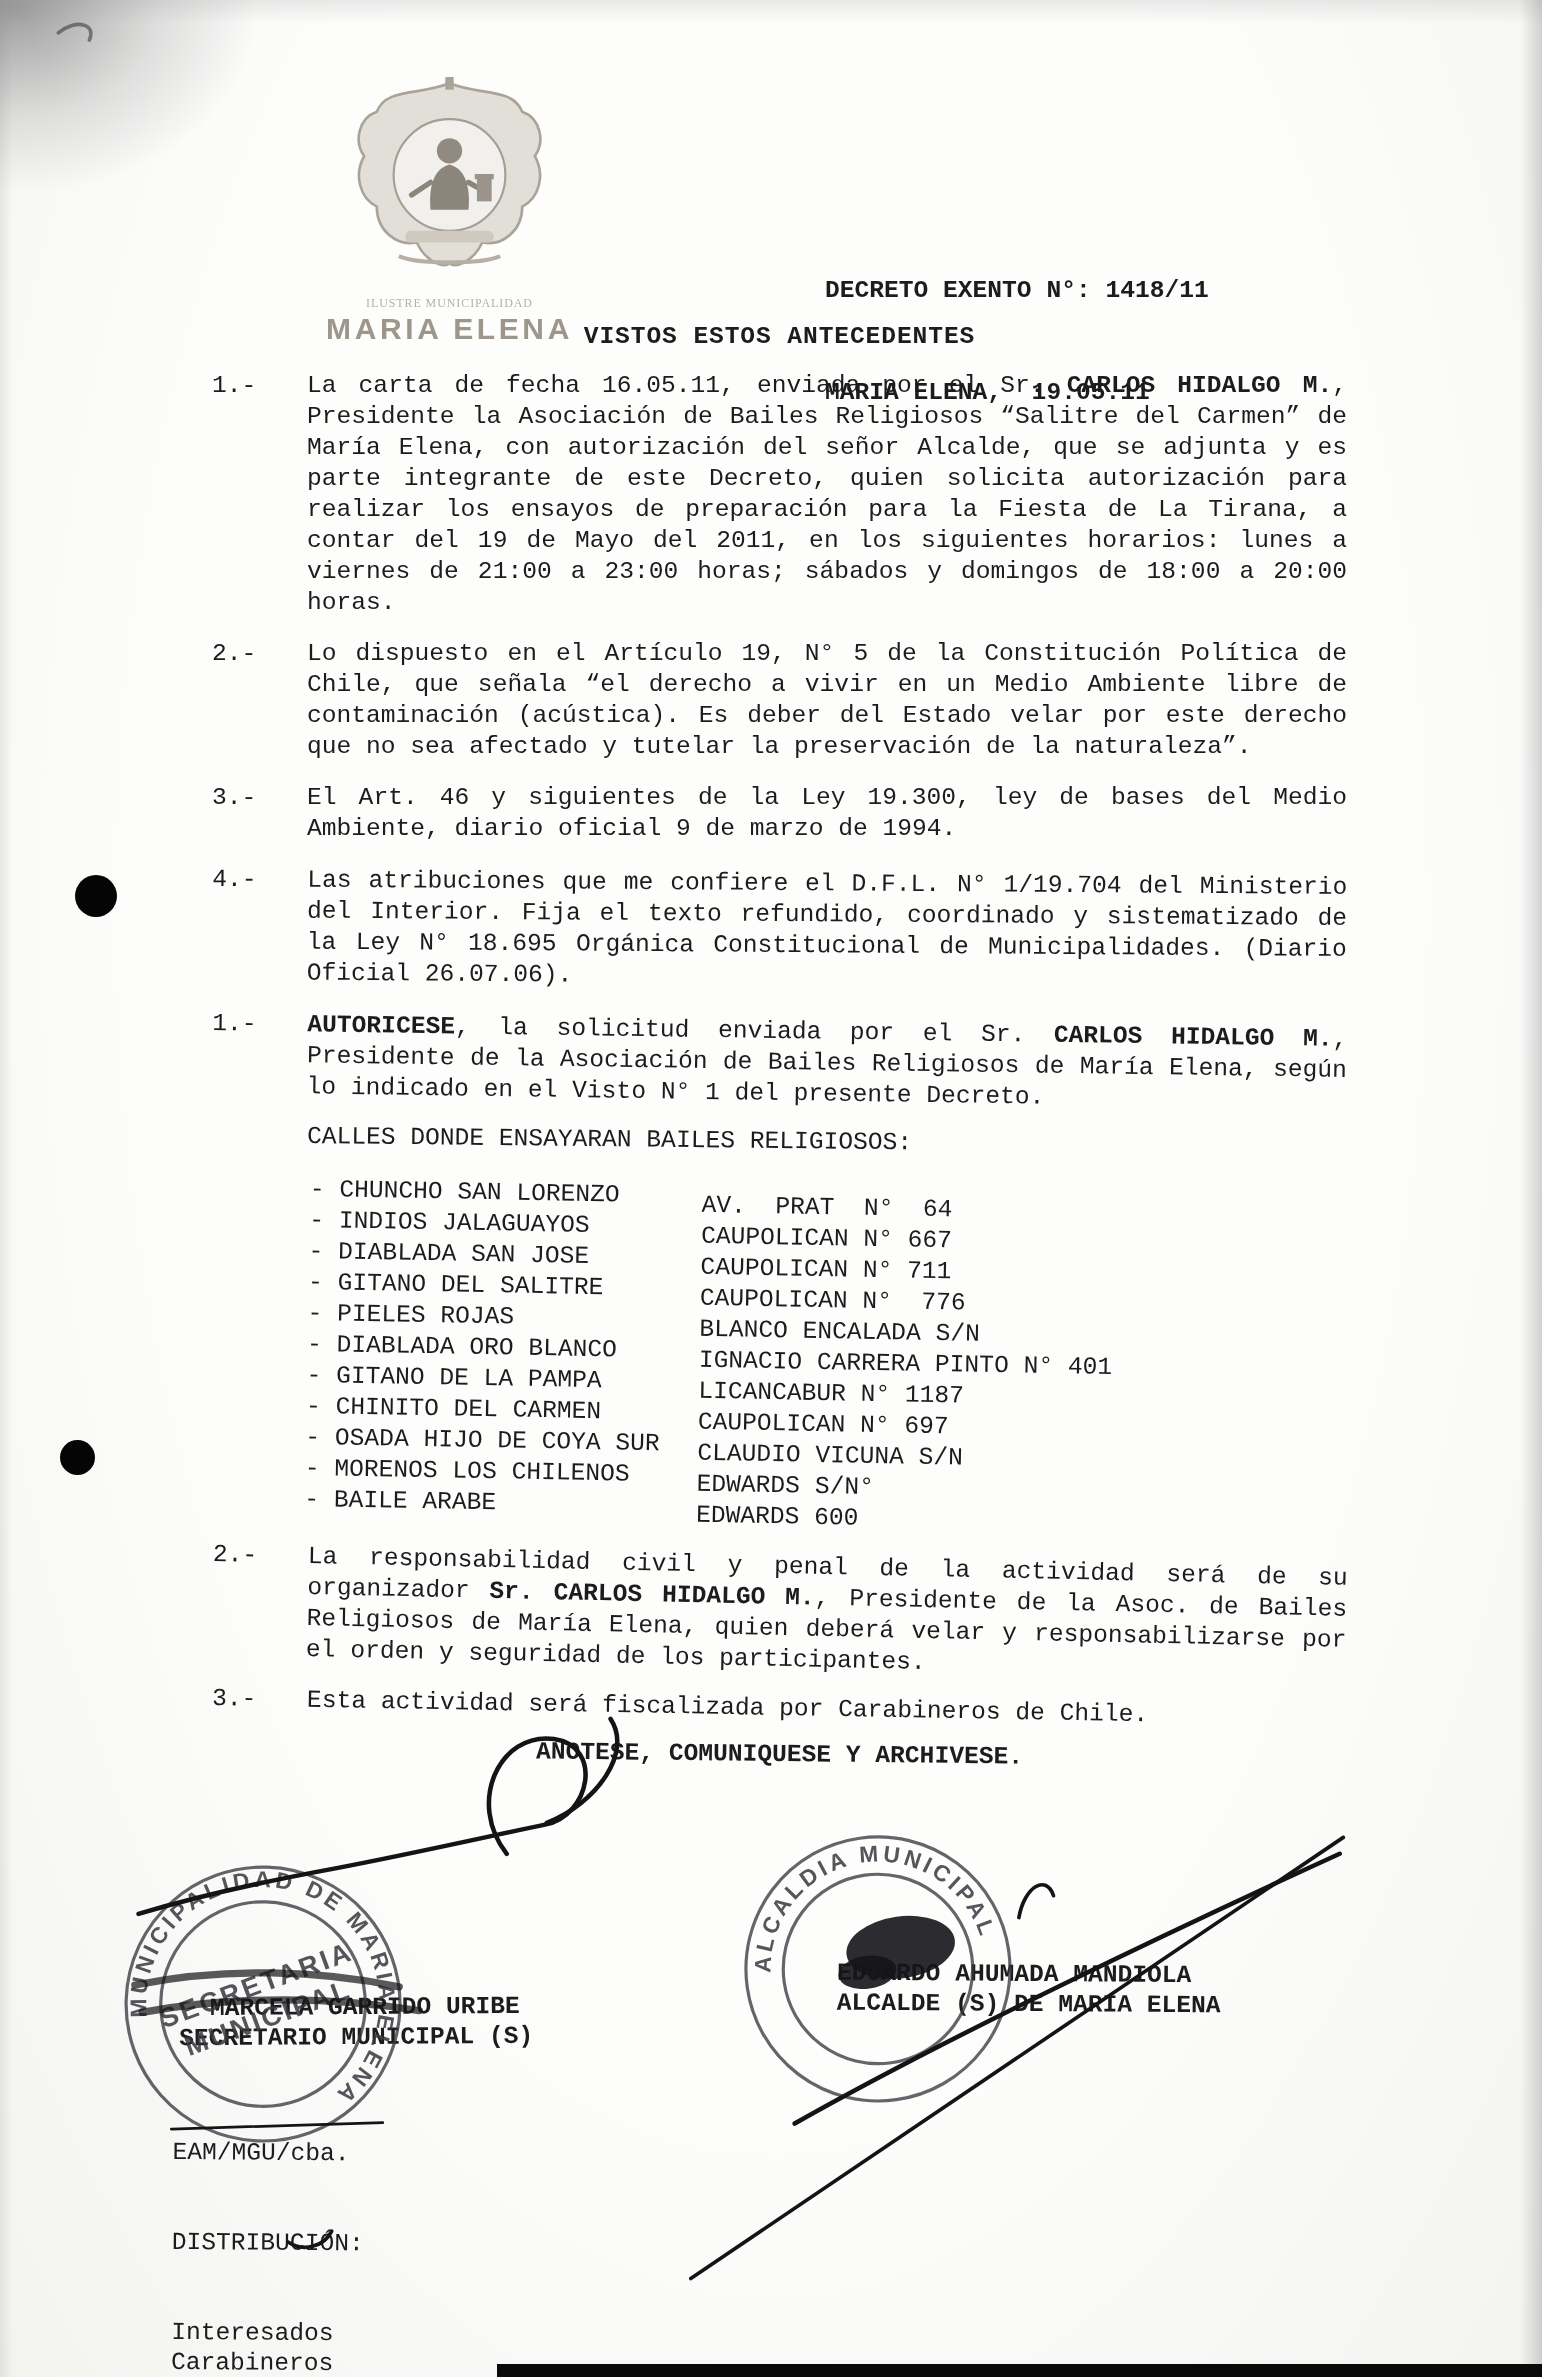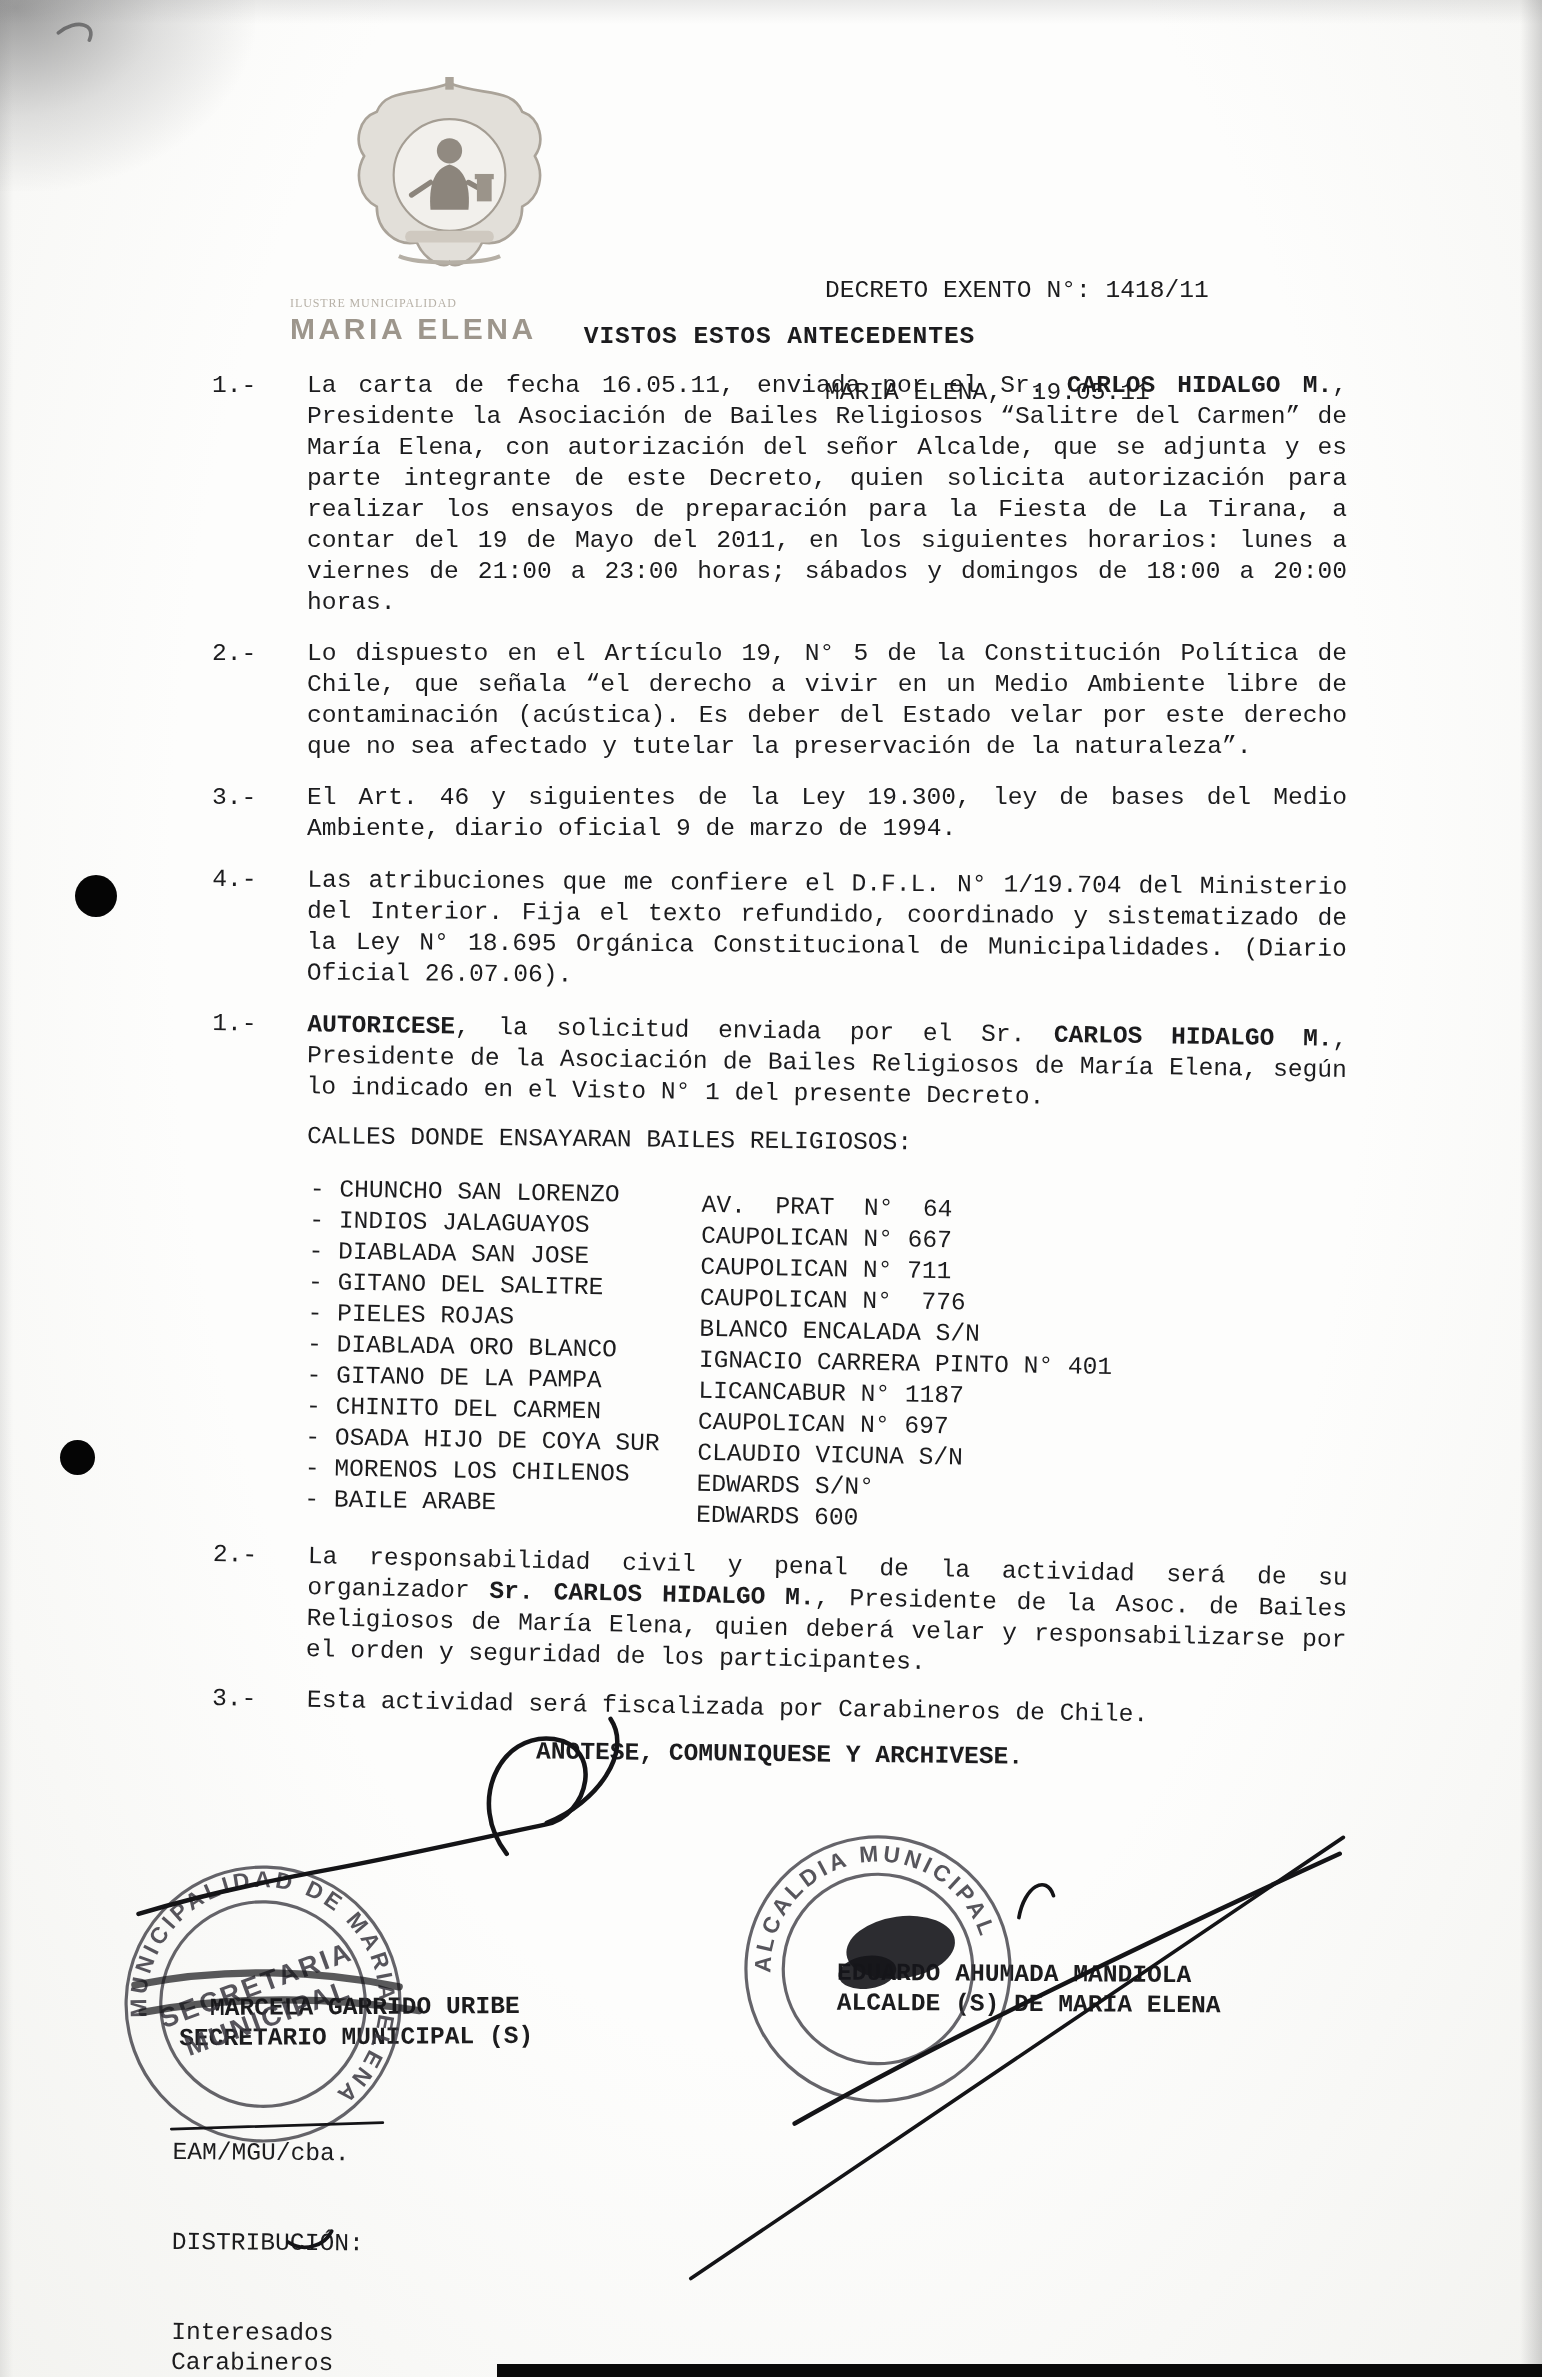--- a/index.html
+++ b/index.html
@@ -16,28 +16,28 @@
     background:linear-gradient(to bottom, rgba(110,110,112,.14), transparent);}
   .edge-right{position:absolute;right:0;top:0;width:22px;height:100%;pointer-events:none;
     background:linear-gradient(to left, rgba(95,95,97,.26), transparent);}
   .edge-left{position:absolute;left:0;top:0;width:12.8px;height:100%;pointer-events:none;
     background:linear-gradient(to right, rgba(95,95,97,.12), transparent);}
   .hole-dot{position:absolute;border-radius:50%;background:#050505;z-index:6;}
   .dot1{left:75px;top:875px;width:42px;height:42px;}
   .dot2{left:60px;top:1440px;width:35px;height:35px;}
   .bottom-bar{position:absolute;left:497px;right:0;bottom:0;height:12.8px;background:#0a0a0a;z-index:6;}
   
-  .logo{position:absolute;left:290px;top:77px;width:319px;text-align:left;z-index:1;}
+  .logo{position:absolute;left:290px;top:77px;width:319px;text-align:center;z-index:1;}
   .crest{display:block;margin:0 auto;}
   .logo-caption{font-family:"Liberation Serif","DejaVu Serif",serif;font-size:12px;letter-spacing:0.9px;
     color:#b7b1a7;margin-top:3.6px;}
   .logo-name{font-family:Liberation Sans, sans-serif;font-size:30px;font-weight:600;
     letter-spacing:3.6px;color:#9d968c;margin-top:1.8px;}
   
-  .decree-head{position:absolute;left:825px;top:206px;font-weight:normal;font-size:24.6px;line-height:34px;
+  .decree-head{position:absolute;left:825px;top:206px;font-weight:bold;font-size:24.6px;line-height:34px;
     white-space:pre;z-index:1;}
   
   .content{position:absolute;left:212px;top:321px;width:1135px;font-size:24.6px;line-height:31px;z-index:1;}
   .sec-title{text-align:center;font-weight:bold;margin-bottom:18px;letter-spacing:0.9px;}
   .decreto-title{margin-top:14.6px;margin-bottom:25.5px;}
   .item{display:flex;margin-bottom:20px;transform-origin:0 50%;}
   .num{width:95px;flex:none;}
   .para{flex:1;text-align:justify;}
   .b{font-weight:bold;}
   .calles-title{margin-left:95px;margin-bottom:22px;transform-origin:0 50%;transform:rotate(.6deg);}

